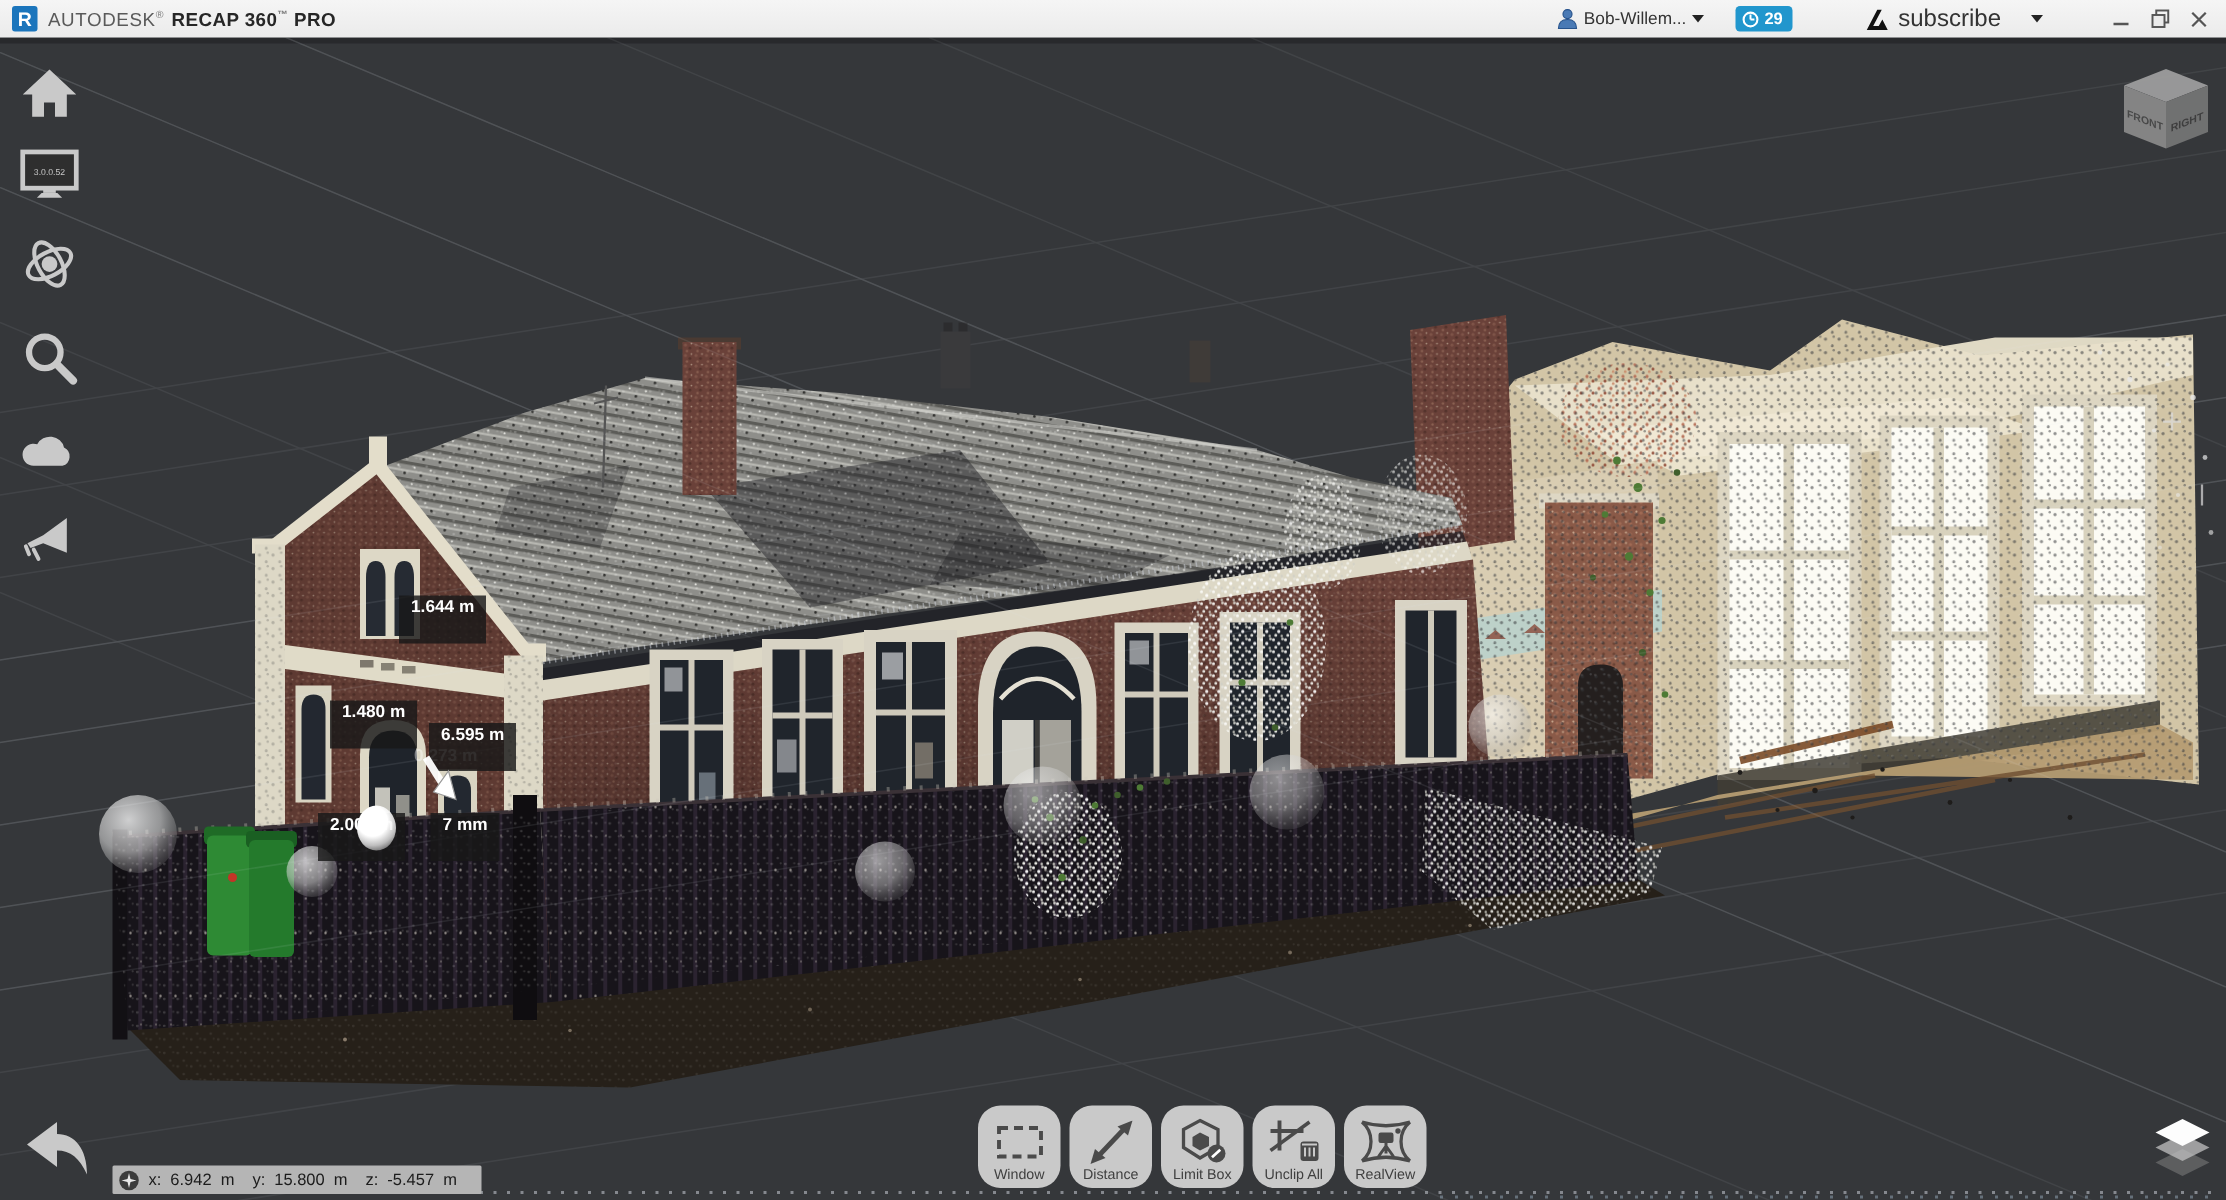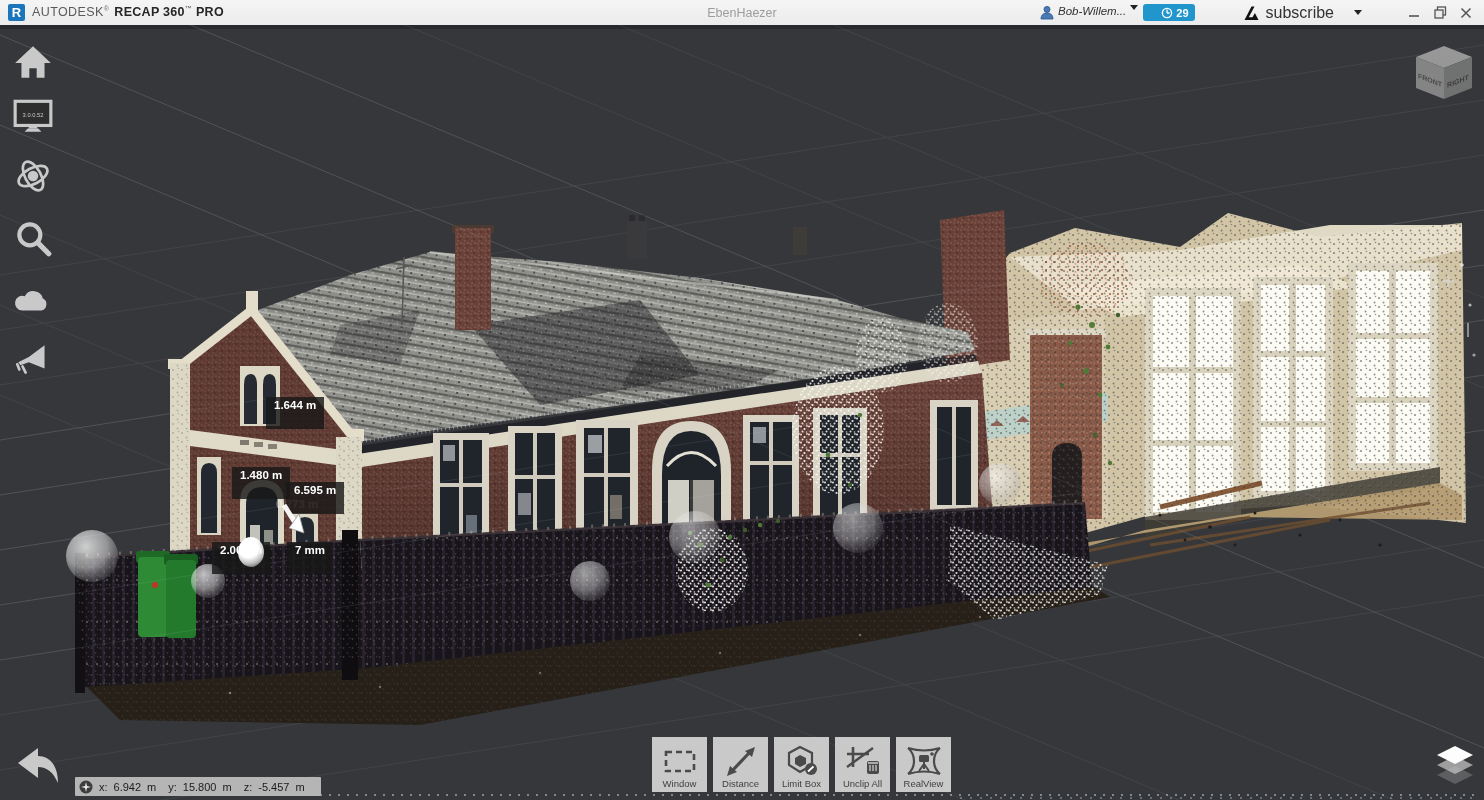--- a/index.html
+++ b/index.html
@@ -10,26 +10,26 @@
   .titlebar { position:absolute; left:0; top:0; width:1484px; height:25px;
     background:linear-gradient(#f5f5f5,#ebebeb); display:flex; align-items:center; z-index:50; }
   .brand { display:flex; align-items:center; margin-left:8px; }
   .logo-sq { width:17px; height:17px; background:#1b75bc; border-radius:2px; color:#fff;
     font-weight:bold; font-size:13px; text-align:center; line-height:17px; }
   .brand .autodesk { margin-left:7px; color:#5a5a5a; font-size:12.5px; letter-spacing:.4px; }
   .brand sup { font-size:7px; color:#777; }
   .brand .product { margin-left:5px; color:#262626; font-weight:bold; font-size:12.5px; letter-spacing:.3px; }
   .proj-title { position:absolute; left:0; right:0; text-align:center; color:#9d9d9d; font-size:12.5px; pointer-events:none; }
   .tb-right { position:absolute; right:6px; top:0; height:25px; display:flex; align-items:center; }
-  .user-chip { display:flex; align-items:flex-start; gap:4px; cursor:pointer;font-style:italic; }
+  .user-chip { display:flex; align-items:center; gap:4px; cursor:pointer; }
   .user-chip .uname { font-size:11.5px; color:#333; }
   .caret { width:0; height:0; border-left:4px solid transparent; border-right:4px solid transparent;
     border-top:5px solid #222; display:inline-block; }
   .timer-badge { display:flex; align-items:center; gap:3px; background:#2196cd; border-radius:3px;
-    height:17px; padding:0 6px 0 18px; margin-left:5px; color:#fff; font-size:11px; font-weight:bold; }
+    height:17px; padding:0 6px 0 4px; margin-left:21px; color:#fff; font-size:11px; font-weight:bold; }
   .sub-chip { display:flex; align-items:center; gap:6px; margin-left:48px; cursor:pointer; }
   .sub-chip .slabel { font-size:16px; color:#333;text-align:center; }
   .sub-caret { margin-left:14px; }
   .winbtns { display:flex; align-items:center; gap:10px; margin-left:44px; margin-right:4px; }
   .winbtn { width:16px; height:16px; display:flex; align-items:center; justify-content:center;
     color:#555; cursor:pointer; }
 
   
   .viewport { position:absolute; left:0; top:25px; width:1484px; height:775px; background:#35373a; overflow:hidden; }
   .scene { position:absolute; left:0; top:0; }
@@ -50,37 +50,36 @@
     display:flex; align-items:center; gap:6px; padding:0 10px 0 4px; z-index:22;
     font-size:11px; color:#1c1c1c; border-radius:1px; }
   .coordbar .cval { font-weight:normal; }
   .coordbar .cunit { margin-right:6px; }
 
   .back-arrow { position:absolute; left:14px; top:722px; z-index:22; cursor:pointer; }
 
   
   .toolbar { position:absolute; left:652px; top:712px; display:flex; gap:6px; z-index:25; }
   .tool-btn { width:55px; height:55px; background:#c9c9c9; display:flex; flex-direction:column;
-    align-items:center; justify-content:flex-end; cursor:pointer; }
+    align-items:center; justify-content:flex-end; cursor:pointer;border-radius:15px; }
   .tool-btn svg { margin-bottom:1px; }
   .tool-btn .tlabel { font-size:9.5px; color:#3f3f3f; margin-bottom:3px; }
 
   .viewcube { position:absolute; left:1405px; top:12px; z-index:20; cursor:pointer; }
   .layers-btn { position:absolute; left:1428px; top:715px; z-index:22; cursor:pointer; }
 </style>
 </head>
 <body>
 
 <div class="titlebar">
   <div class="brand">
     <div class="logo-sq">R</div>
     <span class="autodesk"><span>AUTODESK</span><sup>®</sup></span>
     <span class="product"><span>RECAP 360</span><sup>™</sup> <span>PRO</span></span>
   </div>
-  <div class="proj-title">EbenHaezer</div>
 
   <div class="tb-right">
     <div class="user-chip">
       <svg width="14" height="15" viewBox="0 0 14 15">
         <circle cx="7" cy="4.4" r="3" fill="#4a7ab5" stroke="#27538c" stroke-width=".8"></circle>
         <path d="M1,14 C1,9.5 4,8 7,8 C10,8 13,9.5 13,14 Z" fill="#4a7ab5" stroke="#27538c" stroke-width=".8"></path>
       </svg>
       <span class="uname">Bob-Willem...</span>
       <span class="caret"></span>
     </div>
@@ -537,21 +536,21 @@
   </svg>
 </div>
 <div class="side-icon" style="top:313px">
   <svg width="42" height="42" viewBox="0 0 40 40">
     <path d="M6,23 L16,18 L31,7 L31,29 L16,23 L8,26 Z" fill="#c9c9c9"></path>
     <path d="M10,27 L13,33 M5,25 L7,30" stroke="#c9c9c9" stroke-width="2.5" stroke-linecap="round"></path>
   </svg>
 </div>
 
 <div class="mlabel" style="left:266px; top:372px">1.644 m</div>
-<div class="mlabel" style="left:232px; top:442px">1.480 m</div>
+<div class="mlabel" style="left:220px; top:442px">1.480 m</div>
 <div class="mlabel" style="left:286px; top:457px">6.595 m</div>
 <div class="mlabel faint" style="left:268px; top:471px">0.273 m</div>
 <div class="mlabel" style="left:212px; top:517px">2.008 m</div>
 <div class="mlabel" style="left:287px; top:517px">7 mm</div>
 <div class="blob" style="left:238px; top:512px"></div>
 <svg class="meas-arrow" style="left:278px; top:476px" width="30" height="38" viewBox="0 0 30 38">
   <path d="M6,4 L16,20" stroke="#fff" stroke-width="5" opacity=".95"></path>
   <path d="M26,32 L11,27 L21,13 Z" fill="#fff" stroke="#999" stroke-width=".8"></path>
 </svg>
 

